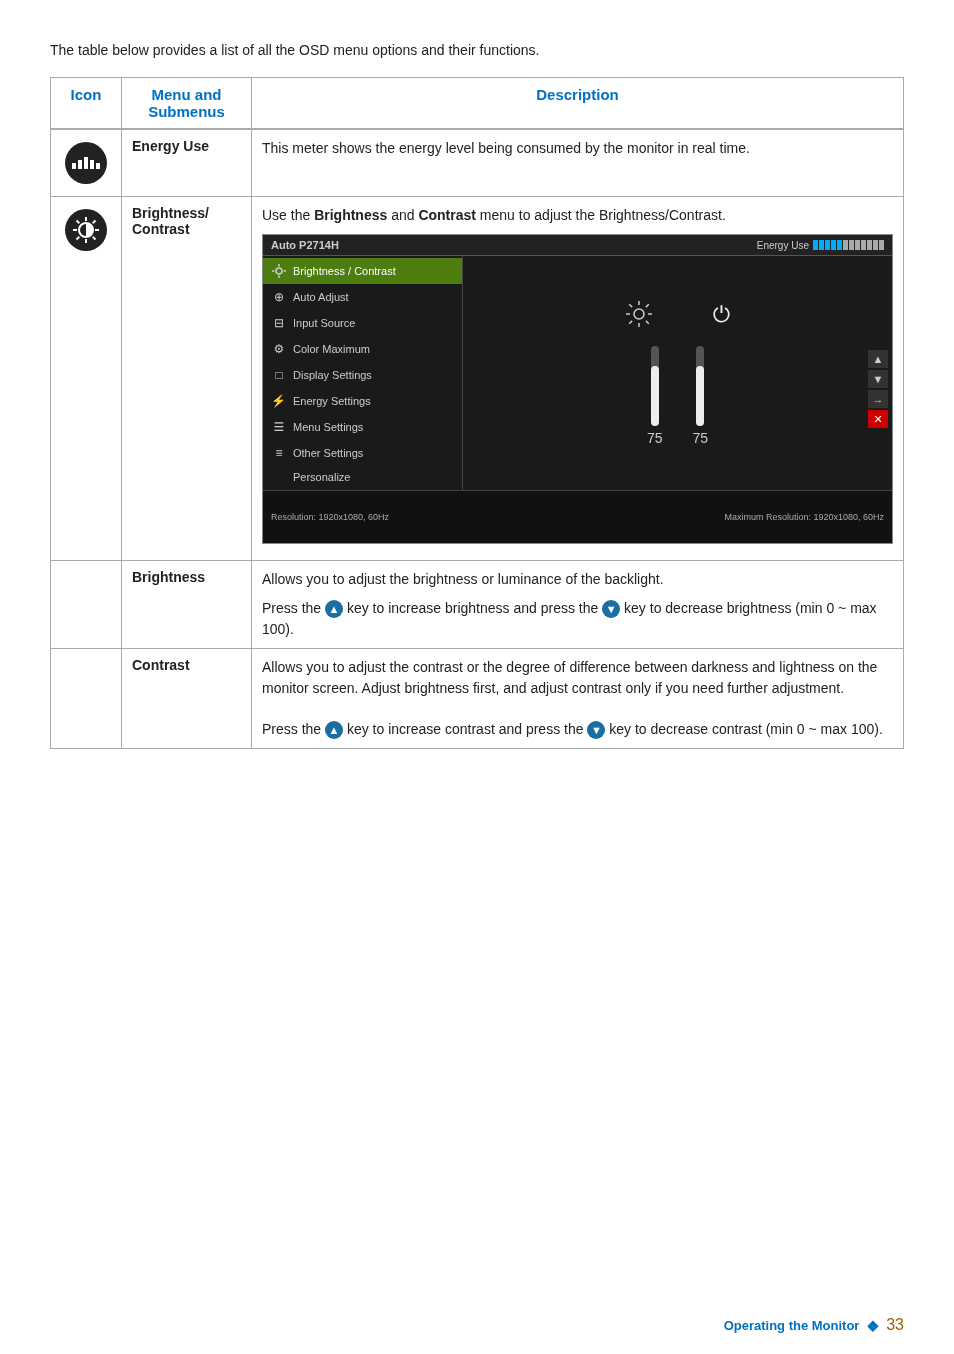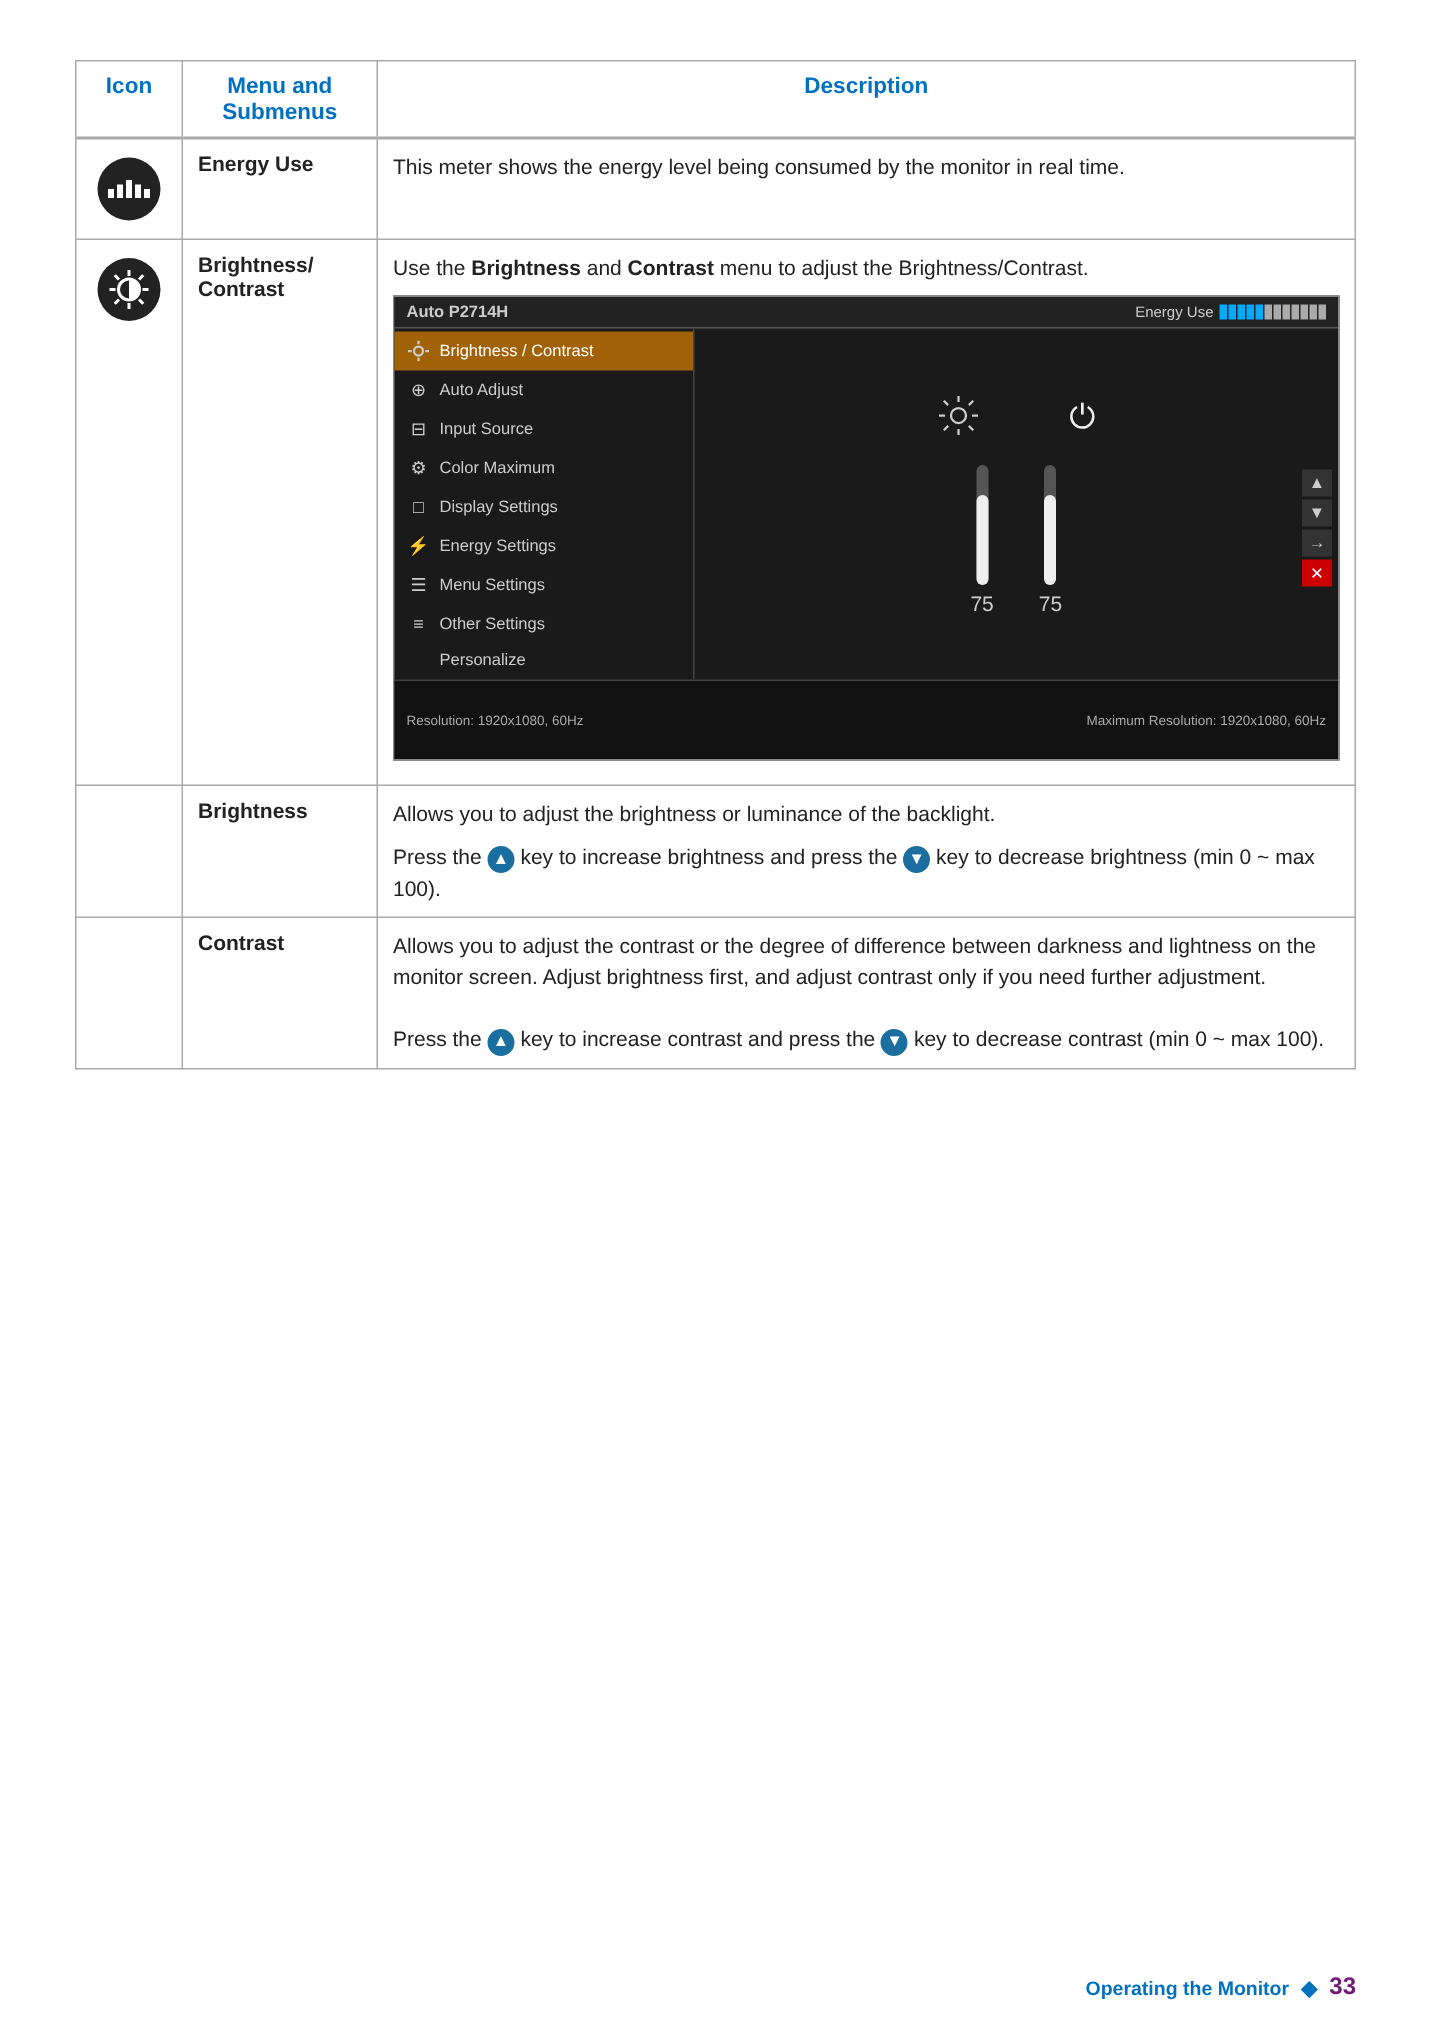--- a/index.html
+++ b/index.html
@@ -159,21 +159,21 @@
       display: flex;
       align-items: center;
       gap: 6px;
       padding: 5px 8px;
       font-size: 11px;
       color: #ccc;
       cursor: pointer;
     }
 
     .osd-menu-item.active {
-      background: #a16207;
+      background: #4d7c0f;
       color: #fff;
     }
 
     .osd-menu-item .m-icon {
       width: 16px;
       height: 16px;
       display: flex;
       align-items: center;
       justify-content: center;
       font-size: 12px;
@@ -298,36 +298,37 @@
       font-weight: bold;
     }
 
     .diamond-icon {
       color: #0070c0;
       font-size: 14px;
     }
 
     .page-number {
       font-size: 16px;
-      font-weight: bold;
-      color: #701a75;
+      font-weight: normal;
+      color: #a16207;
     }
 
     
     .osd-personalize {
       padding: 5px 8px 5px 30px;
       font-size: 11px;
       color: #ccc;
     }
   </style>
 </head>
 <body>
 
 <div class="page-content">
 
+  <p class="intro-text">The table below provides a list of all the OSD menu options and their functions.</p>
 
   <table class="main-table">
     <thead>
       <tr>
         <th class="col-icon">Icon</th>
         <th class="col-menu">Menu and Submenus</th>
         <th class="col-desc">Description</th>
       </tr>
     </thead>
     <tbody>

